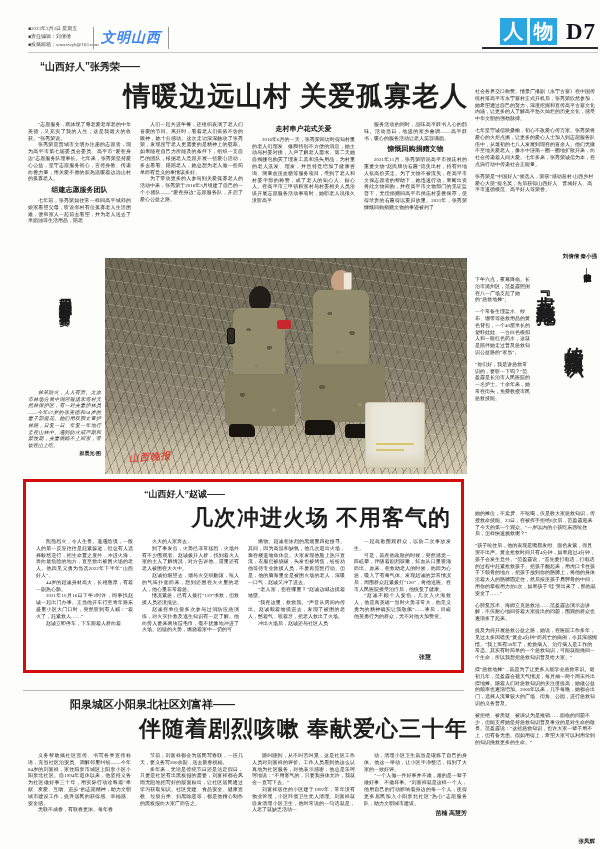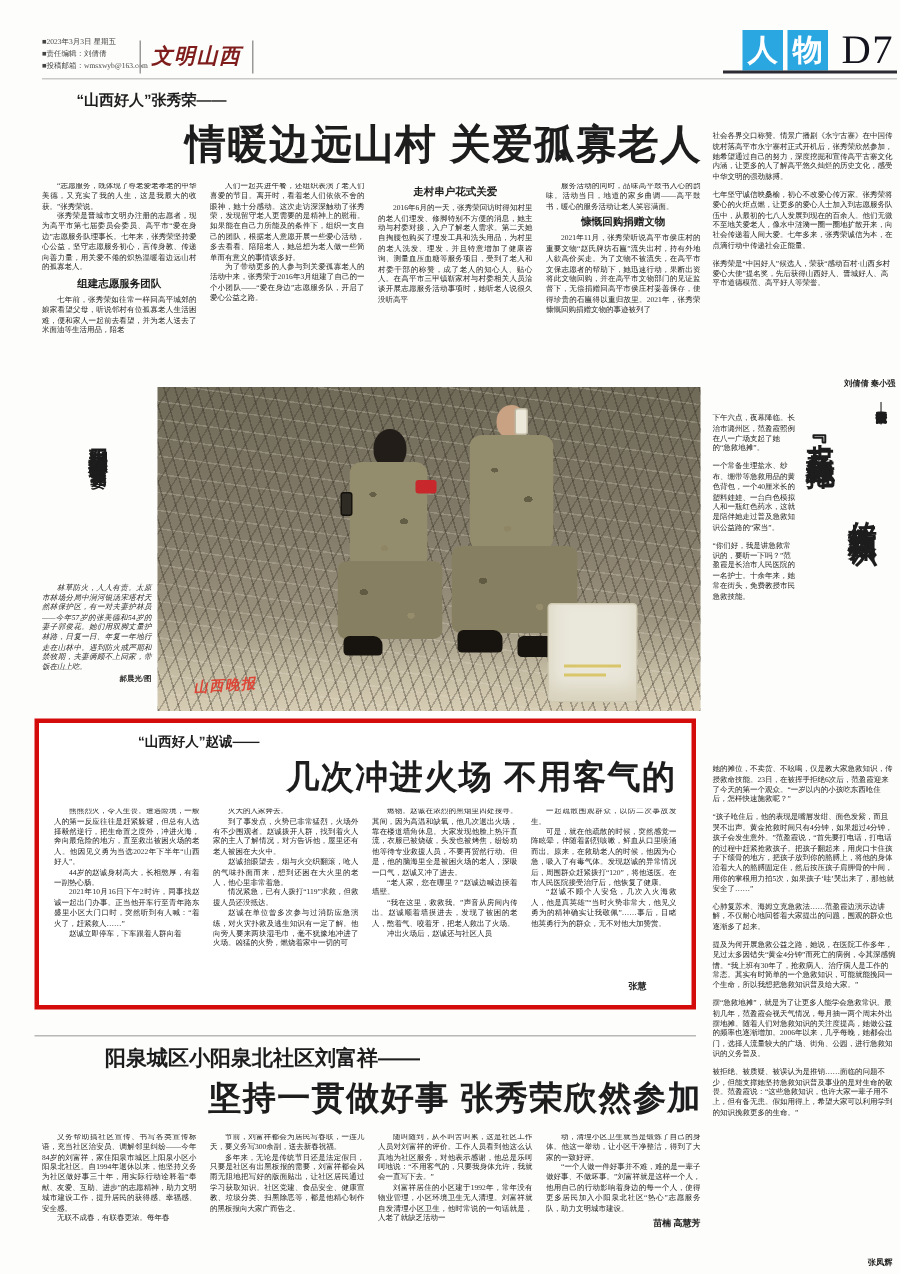--- a/index.html
+++ b/index.html
@@ -6,43 +6,43 @@
   html,body { margin:0; padding:0; }
   body {
     width:600px; height:849px; position:relative; overflow:hidden;
     background:#fdfdfb; color:#1d1d1d;
     font-family:"Liberation Serif","DejaVu Serif",serif;
   }
   
   .hdr-meta { position:absolute; left:28px; top:25px; font-size:5px; line-height:8px; color:#444; }
   .masthead { position:absolute; left:93px; top:27px; height:22px; display:flex; align-items:center;
     border-left:1px solid #999; border-right:1px solid #999; padding:0 7px; }
-  .masthead span { font-size:14px; font-weight:700; font-style:italic; color:#7f1d1d; letter-spacing:1px; }
+  .masthead span { font-size:14px; font-weight:700; font-style:italic; color:#3b82f6; letter-spacing:1px; }
   .section-label { position:absolute; right:4px; top:18px; display:flex; align-items:center; }
   .sec-box { width:27px; height:27px; background:#2aa7e0; color:#fff; font-size:20px; font-weight:700;
     font-family:"Liberation Sans","DejaVu Sans",sans-serif; display:flex; align-items:center; justify-content:center; margin-left:3px; }
-  .page-no { font-size:27px; font-weight:400; color:#14141e; margin-left:9px; letter-spacing:1px; }
+  .page-no { font-size:23px; font-weight:700; color:#14141e; margin-left:9px; letter-spacing:1px; }
   .sec-rule { position:absolute; right:2px; top:47px; width:116px; height:2px; background:#2b2b33; }
   .hdr-rule { position:absolute; left:28px; right:2px; top:52px; height:1px; background:#c9c9c9; }
 
   
   .kicker { font-size:10px; font-weight:700; font-family:"Liberation Sans","DejaVu Sans",sans-serif; }
   .headline { font-size:27px; font-weight:900; font-family:"Liberation Sans","DejaVu Sans",sans-serif;
     text-align:right; letter-spacing:1px; white-space:nowrap; }
   .headline.mid { font-size:22px; }
   .cols { display:flex; gap:9px; }
   .col { width:103px; overflow:hidden; font-size:5px; line-height:6.8px; }
   .col p, .tiny p { margin:0; text-indent:2em; text-align:justify; }
   .subhead { font-size:7px; font-weight:700; text-align:center; margin:4px 0;
     font-family:"Liberation Sans","DejaVu Sans",sans-serif; }
   .byline { font-size:6px; font-weight:700; text-align:right; }
 
   
   #a1 { position:absolute; left:28px; top:60px; width:440px; }
-  #a1 .kicker { margin-left:23px; }
+  #a1 .kicker { margin-left:12px; }
   #a1 .headline { margin-top:4px; }
   #a1 .cols { margin-top:8px; }
   #a1 .col { height:142px; }
   #a1 .col.tall { height:198px; }
 
   
   #rcolA { position:absolute; left:475px; top:84px; width:122px; font-size:5px; line-height:6.8px; }
   #rcolA .txt { height:166px; overflow:hidden; }
   #rcolA .byline { margin-top:3px; font-size:5.5px; }
 
@@ -79,31 +79,31 @@
   .bag { position:absolute; right:42px; bottom:6px; width:60px; height:66px; background:#eae7db;
     border:1px solid #cfc9b2; border-radius:3px; box-shadow:inset 0 -8px 12px rgba(180,170,130,.35); }
   .bag i { position:absolute; left:10px; top:40px; width:38px; height:2px; background:#d9c66a; }
   .bag i + i { top:46px; width:28px; }
   #watermark { position:absolute; left:24px; bottom:10px; color:#e03a2c; font-size:9.5px; font-weight:700;
     font-style:italic; transform:rotate(-4deg); letter-spacing:1px; opacity:.9; }
 
   
   #a2 { position:absolute; left:23px; top:479px; width:441px; height:194px;
     border:3px solid #d40b0b; background:#fff; padding:6px 10px 4px; }
-  #a2 .kicker { font-size:9px; margin-left:56px; }
+  #a2 .kicker { font-size:9px; margin-left:108px; }
   #a2 .headline { margin-top:2px; }
   #a2 .cols { margin-top:6px; }
   #a2 .col { width:100px; height:118px; }
   #a2 .byline { position:absolute; right:30px; bottom:8px; }
 
   .sep-rule { position:absolute; left:23px; top:690px; width:441px; height:1px; background:#b8b8b8; }
 
   
   #a3 { position:absolute; left:28px; top:697px; width:440px; }
-  #a3 .kicker { font-size:14px; margin-left:42px; }
+  #a3 .kicker { font-size:11px; margin-left:42px; }
   #a3 .headline { margin-top:2px; }
   #a3 .cols { margin-top:9px; }
   #a3 .col { height:108px; }
   #a3 .byline { margin-top:3px; }
 
   
   #a4 { position:absolute; left:475px; top:268px; width:122px; height:581px; }
   #a4 .row1 { position:relative; height:232px; }
   #a4 .narrow { position:absolute; left:0; top:4px; width:57px; height:226px; overflow:hidden;
     font-size:5px; line-height:6.8px; }
@@ -247,21 +247,21 @@
         <p>“赵诚不顾个人安危，几次入火海救人，他是真英雄”“当时火势非常大，他见义勇为的精神确实让我敬佩”……事后，目睹他英勇行为的群众，无不对他大加赞赏。</p>
       </div>
   </div>
   <div class="byline">张慧</div>
 </div>
 
 <div class="sep-rule"></div>
 
 <div id="a3">
   <div class="kicker">阳泉城区小阳泉北社区刘富祥——</div>
-  <div class="headline mid">坚持一贯做好事 张秀荣欣然参加</div>
+  <div class="headline mid">伴随着剧烈咳嗽 奉献爱心三十年</div>
   <div class="cols">
     <div class="col">
         <p>义务帮助搞社区宣传、书写各类宣传标语，充当社区治安员、调解邻里纠纷——今年84岁的刘富祥，家住阳泉市城区上阳泉小区小阳泉北社区。自1994年退休以来，他坚持义务为社区做好事三十年，用实际行动诠释着“奉献、友爱、互助、进步”的志愿精神，助力文明城市建设工作，提升居民的获得感、幸福感、安全感。</p>
         <p>无联不成春，有联春更浓。每年春</p>
       </div>
     <div class="col">
         <p>节前，刘富祥都会为居民写春联，一连几天，要义务写300余副，送去新春祝福。</p>
         <p>多年来，无论是传统节日还是法定假日，只要是社区有出黑板报的需要，刘富祥都会风雨无阻地把写好的版面贴出，让社区居民通过学习获取知识。社区党建、食品安全、健康宣教、垃圾分类、扫黑除恶等，都是他精心制作的黑板报向大家广而告之。</p>
       </div>
     <div class="col">

